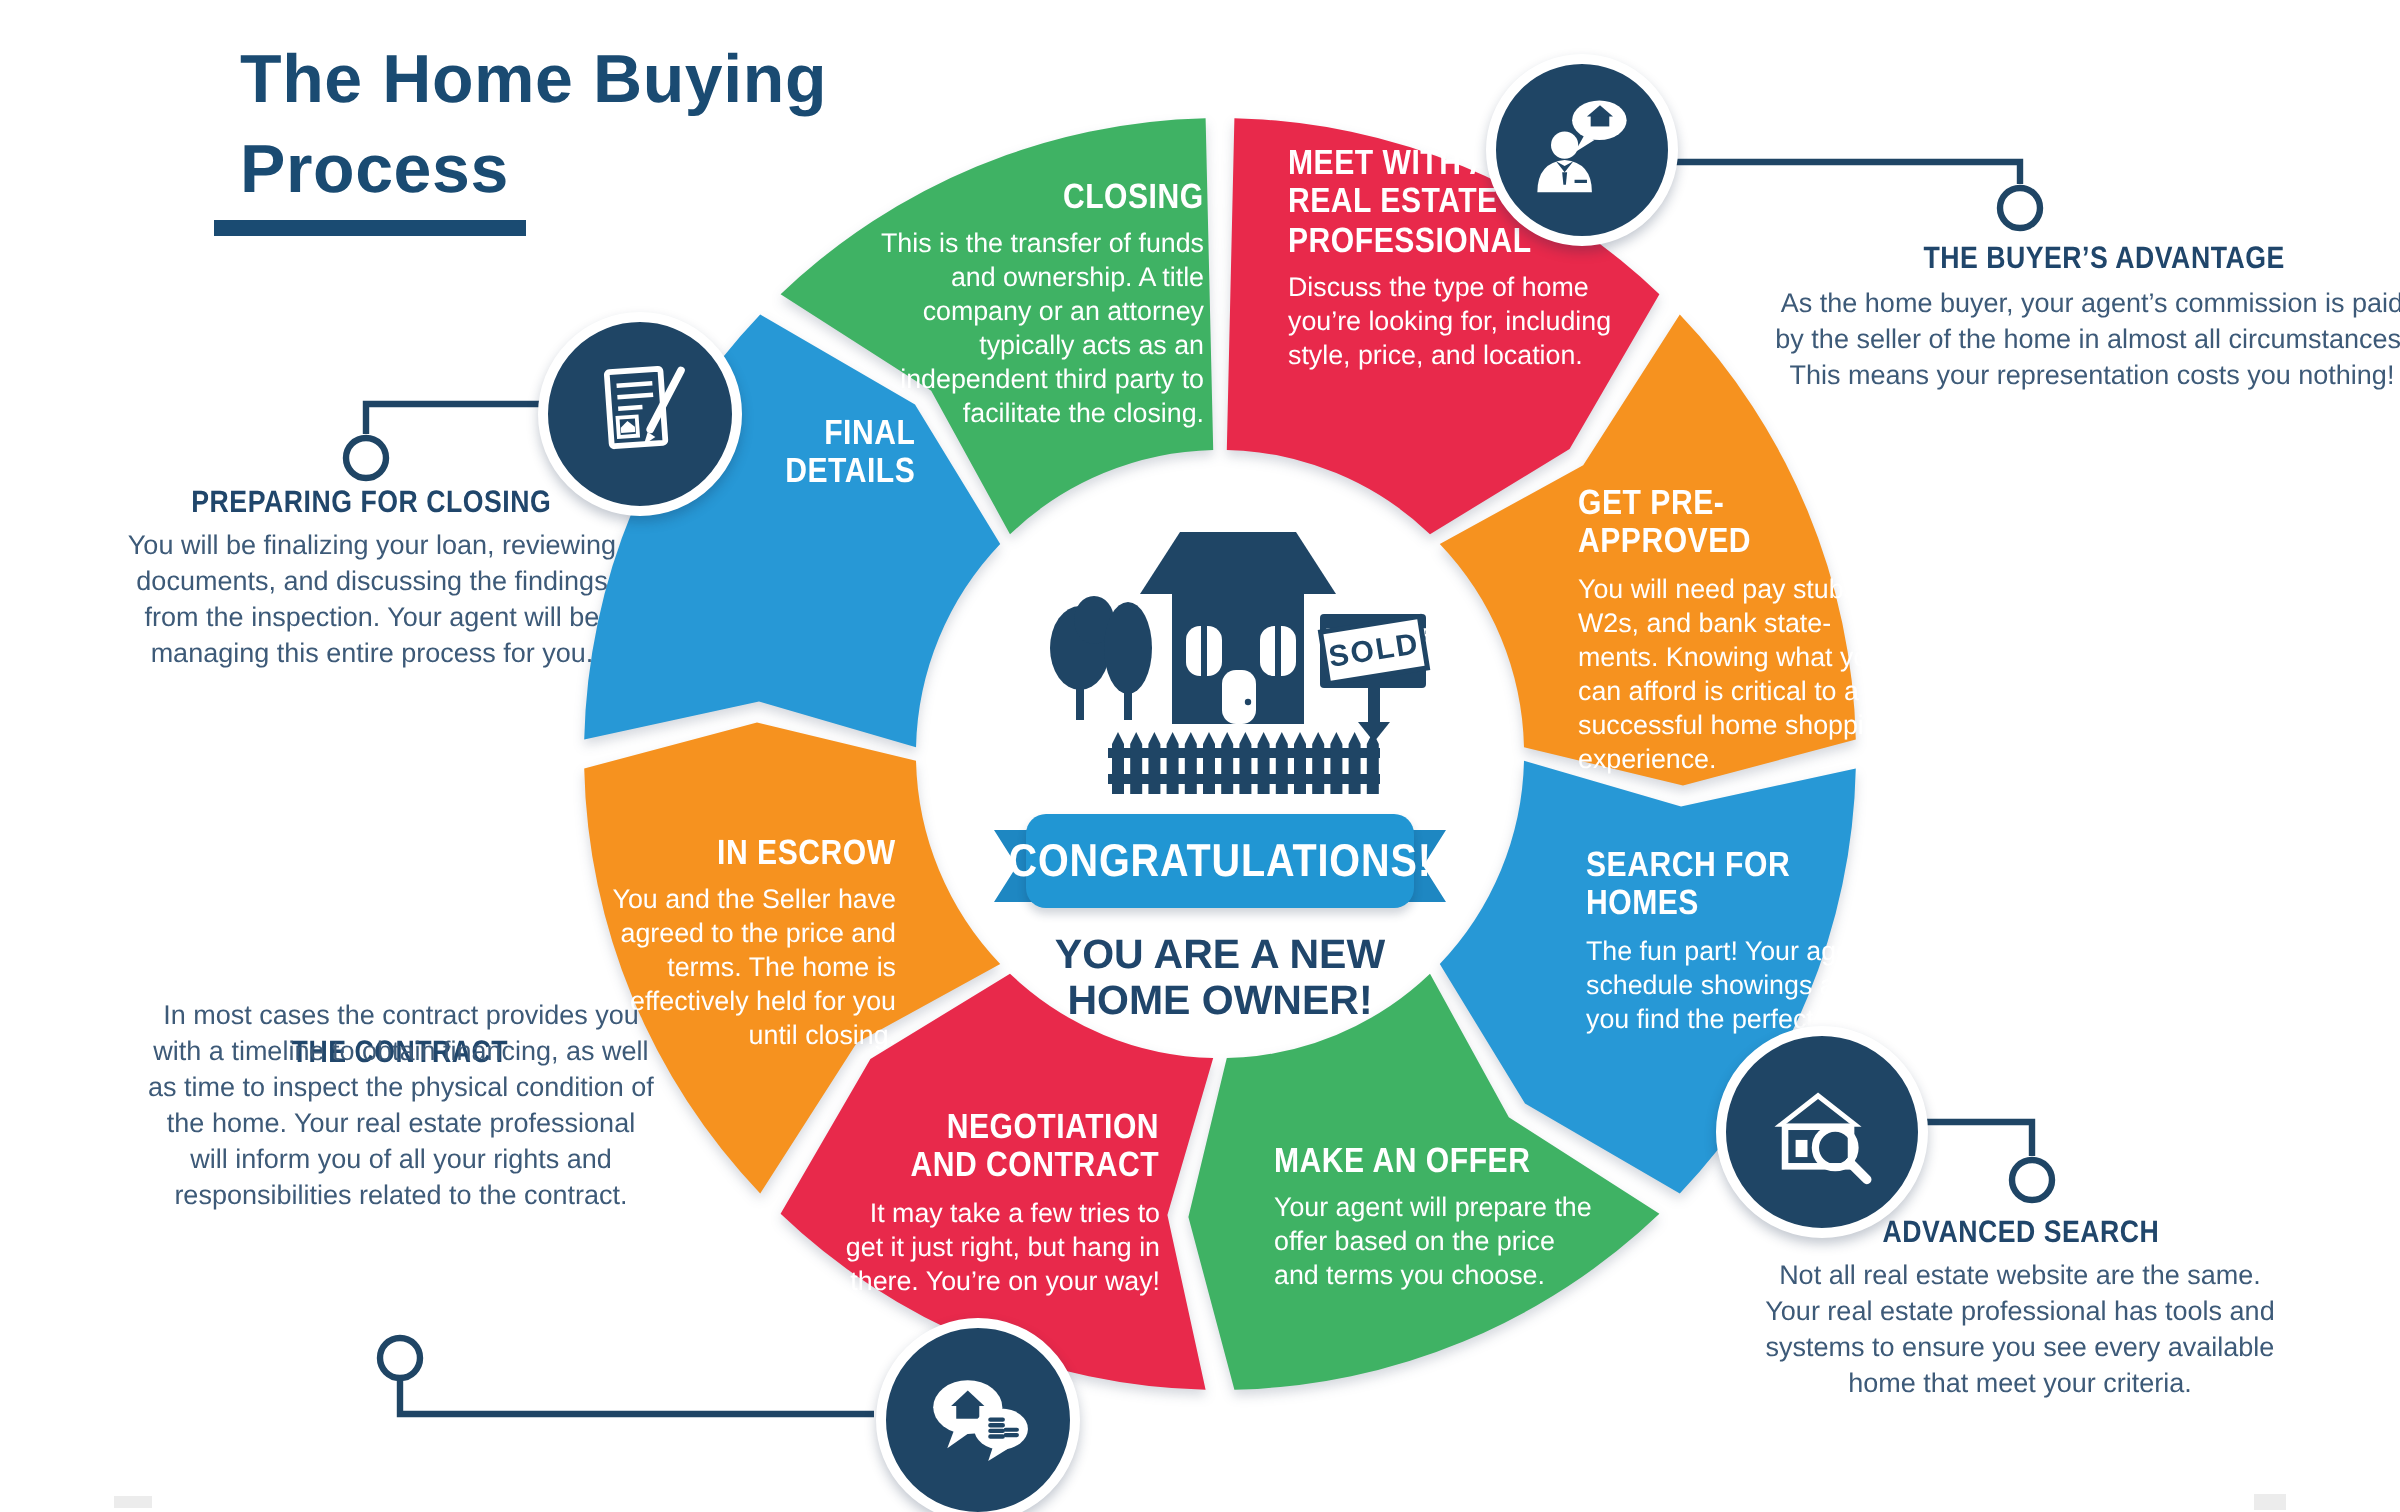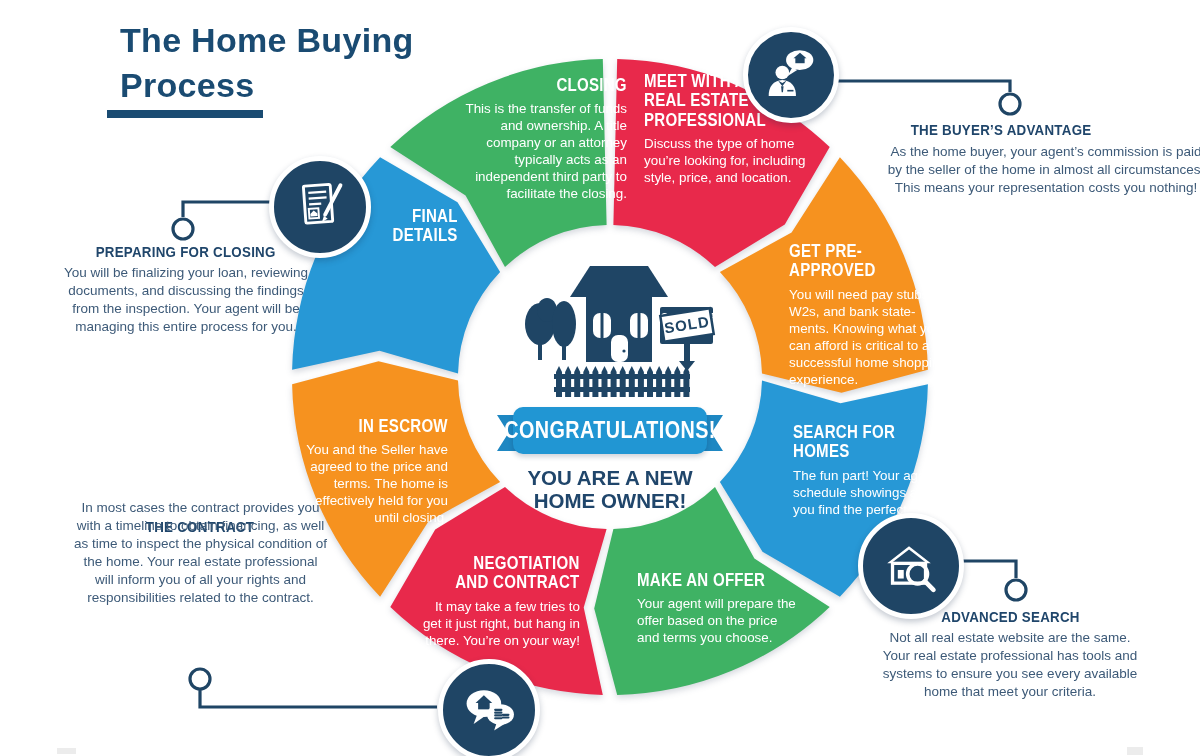--- a/index.html
+++ b/index.html
@@ -65,21 +65,21 @@
       <polyline points="952,561 1016,561 1016,578" fill="none" stroke="#1f4565" stroke-width="3.2"></polyline>
       <circle cx="1016" cy="590" r="10" fill="#fff" stroke="#1f4565" stroke-width="3.2"></circle>
       <polyline points="200,690 200,707 437,707" fill="none" stroke="#1f4565" stroke-width="3.2"></polyline>
       <circle cx="200" cy="679" r="10" fill="#fff" stroke="#1f4565" stroke-width="3.2"></circle>
     </svg>
 
   <div class="abs title">The Home Buying
 Process</div>
   <div class="abs title-bar"></div>
 
-  <div class="abs step alignR" style="left:438px;top:76px;width:164px;margin-left:25px;">
+  <div class="abs step alignR" style="left:438px;top:89px;width:164px;">
     <div class="h"><span class="cond oR">CLOSING</span></div>
     <div class="d pre">This is the transfer of funds and ownership. A title company or an attorney typically acts as an independent third party to facilitate the closing.</div>
   </div>
 
   <div class="abs step" style="left:644px;top:72px;width:170px;">
     <div class="h"><span class="cond oL">MEET WITH A
 REAL ESTATE
 PROFESSIONAL</span></div>
     <div class="d pre">Discuss the type of home you’re looking for, including style, price, and location.</div>
   </div>
@@ -108,21 +108,21 @@
   <div class="abs step alignR" style="left:288px;top:417px;width:160px;">
     <div class="h"><span class="cond oR">IN ESCROW</span></div>
     <div class="d pre">You and the Seller have agreed to the price and terms. The home is effectively held for you until closing.</div>
   </div>
 
   <div class="abs step alignR" style="left:295px;top:207px;width:163px;">
     <div class="h"><span class="cond oR">FINAL
 DETAILS</span></div>
   </div>
 
-  <div class="abs co-h" style="left:876px;top:121px;width:250px;">
+  <div class="abs co-h" style="left:927px;top:121px;width:250px;">
     <span class="cond oC">THE BUYER’S ADVANTAGE</span></div>
   <div class="abs co-d" style="left:885px;top:143px;width:322px;">As the home buyer, your agent’s commission is paid by the seller of the home in almost all circumstances. This means your representation costs you nothing!</div>
 
   <div class="abs co-h" style="left:62px;top:243px;width:248px;">
     <span class="cond oC">PREPARING FOR CLOSING</span></div>
   <div class="abs co-d" style="left:55px;top:264px;width:262px;">You will be finalizing your loan, reviewing documents, and discussing the findings from the inspection. Your agent will be managing this entire process for you.</div>
 
   <div class="abs co-h" style="left:886px;top:608px;width:248px;text-decoration:underline;">
     <span class="cond oC">ADVANCED SEARCH</span></div>
   <div class="abs co-d" style="left:879px;top:629px;width:262px;">Not all real estate website are the same. Your real estate professional has tools and systems to ensure you see every available home that meet your criteria.</div>

